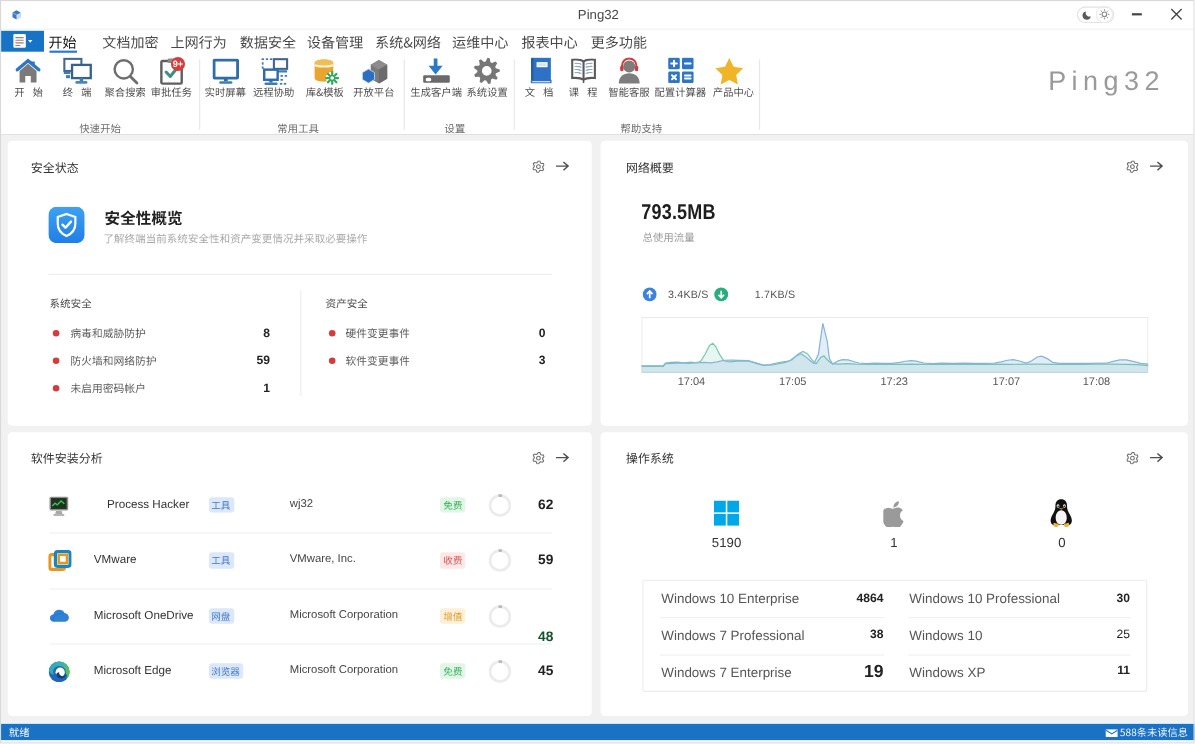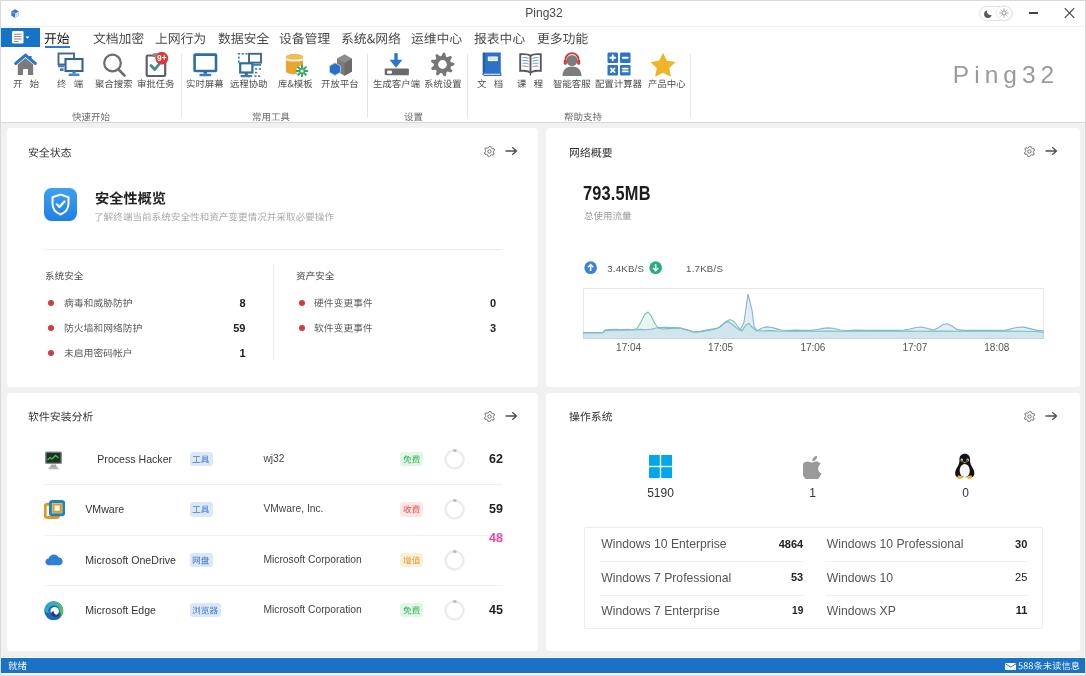--- a/index.html
+++ b/index.html
@@ -331,23 +331,23 @@
 <div class="lat" style="font-size:9.7px;color:#555;font-weight:400;line-height:11px;top:262.5px;left:686.1px;letter-spacing:0.2px;">1.7KB/S</div>
 <svg class="t" style="left:583px;top:288px" width="461" height="51" viewBox="0 0 461 51">
 <rect x="0.5" y="0.5" width="460" height="50" fill="#fff" stroke="#e8e8e8" stroke-width="1"></rect>
 <path d="M0 51 L0 45.0 L20 45.0 L22 42.6 L29 42.3 L36 42.0 L43 42.3 L49 42.0 L54 40.5 L58 34.0 L62 26.0 L65 24.0 L68 27.5 L71 34.0 L75 40.0 L80 41.0 L85 40.6 L91 40.2 L98 40.3 L105 42.5 L111 44.2 L119 43.8 L125 42.5 L131 41.5 L137 39.0 L143 33.5 L147 31.5 L151 33.5 L155 39.0 L159 42.8 L163 37.0 L166 35.5 L169 39.0 L173 42.4 L179 43.0 L187 42.6 L195 43.0 L207 43.2 L219 43.0 L232 43.3 L245 43.0 L258 43.2 L271 43.0 L284 43.2 L297 43.0 L310 43.3 L323 43.0 L336 43.2 L349 43.1 L362 43.0 L375 43.2 L388 43.0 L401 43.3 L414 43.1 L427 43.0 L440 43.3 L451 43.5 L461 44.3 L461 51 Z" fill="rgba(120,200,175,0.17)"></path>
 <polyline points="0,45.0 20,45.0 22,42.6 29,42.3 36,42.0 43,42.3 49,42.0 54,40.5 58,34.0 62,26.0 65,24.0 68,27.5 71,34.0 75,40.0 80,41.0 85,40.6 91,40.2 98,40.3 105,42.5 111,44.2 119,43.8 125,42.5 131,41.5 137,39.0 143,33.5 147,31.5 151,33.5 155,39.0 159,42.8 163,37.0 166,35.5 169,39.0 173,42.4 179,43.0 187,42.6 195,43.0 207,43.2 219,43.0 232,43.3 245,43.0 258,43.2 271,43.0 284,43.2 297,43.0 310,43.3 323,43.0 336,43.2 349,43.1 362,43.0 375,43.2 388,43.0 401,43.3 414,43.1 427,43.0 440,43.3 451,43.5 461,44.3" fill="none" stroke="#74c9ad" stroke-width="1.1"></polyline>
 <path d="M0 51 L0 44.5 L20 44.5 L22 42.0 L27 41.5 L33 41.2 L39 41.8 L45 41.3 L51 42.0 L57 41.4 L63 41.8 L69 41.0 L75 39.5 L82 39.3 L89 39.6 L97 39.9 L105 42.0 L111 43.8 L117 43.4 L123 42.0 L129 41.0 L135 40.0 L141 35.5 L145 33.5 L149 36.0 L153 39.5 L157 42.5 L161 34.0 L165 6.0 L169 22.0 L171 38.0 L174 43.0 L179 40.0 L183 38.9 L188 39.2 L193 40.6 L198 42.0 L205 42.5 L212 42.1 L220 42.4 L228 42.4 L235 41.5 L240 40.4 L245 39.9 L250 40.3 L257 42.0 L265 42.5 L273 42.1 L283 42.4 L293 42.2 L303 42.4 L313 42.4 L321 42.0 L327 41.0 L333 39.5 L338 39.0 L344 40.2 L350 42.0 L355 40.0 L360 36.5 L364 35.8 L369 38.0 L374 41.4 L380 42.4 L392 42.4 L407 42.4 L422 42.2 L429 40.5 L435 39.2 L441 39.1 L447 40.6 L454 42.4 L461 43.0 L461 51 Z" fill="rgba(125,170,215,0.21)"></path>
 <polyline points="0,44.5 20,44.5 22,42.0 27,41.5 33,41.2 39,41.8 45,41.3 51,42.0 57,41.4 63,41.8 69,41.0 75,39.5 82,39.3 89,39.6 97,39.9 105,42.0 111,43.8 117,43.4 123,42.0 129,41.0 135,40.0 141,35.5 145,33.5 149,36.0 153,39.5 157,42.5 161,34.0 165,6.0 169,22.0 171,38.0 174,43.0 179,40.0 183,38.9 188,39.2 193,40.6 198,42.0 205,42.5 212,42.1 220,42.4 228,42.4 235,41.5 240,40.4 245,39.9 250,40.3 257,42.0 265,42.5 273,42.1 283,42.4 293,42.2 303,42.4 313,42.4 321,42.0 327,41.0 333,39.5 338,39.0 344,40.2 350,42.0 355,40.0 360,36.5 364,35.8 369,38.0 374,41.4 380,42.4 392,42.4 407,42.4 422,42.2 429,40.5 435,39.2 441,39.1 447,40.6 454,42.4 461,43.0" fill="none" stroke="#85b3da" stroke-width="1.1"></polyline>
 </svg>
 <div class="lat" style="font-size:10px;color:#555;font-weight:400;line-height:12px;top:341.5px;left:628.6px;transform:translateX(-50%);">17:04</div>
 <div class="lat" style="font-size:10px;color:#555;font-weight:400;line-height:12px;top:341.5px;left:720.6px;transform:translateX(-50%);">17:05</div>
-<div class="lat" style="font-size:10px;color:#555;font-weight:400;line-height:12px;top:341.5px;left:812.9px;transform:translateX(-50%);">17:06</div>
+<div class="lat" style="font-size:10px;color:#555;font-weight:400;line-height:12px;top:341.5px;left:812.9px;transform:translateX(-50%);">17:23</div>
 <div class="lat" style="font-size:10px;color:#555;font-weight:400;line-height:12px;top:341.5px;left:904.9px;transform:translateX(-50%);margin-left:10px;">17:07</div>
-<div class="lat" style="font-size:10px;color:#555;font-weight:400;line-height:12px;top:341.5px;left:996.8px;transform:translateX(-50%);">18:08</div>
+<div class="lat" style="font-size:10px;color:#555;font-weight:400;line-height:12px;top:341.5px;left:996.8px;transform:translateX(-50%);">17:08</div>
 <svg class="t" style="left:28.4px;top:411.4px" width="65.4" height="11.6" viewBox="0 -9.59 65.4 11.55">
     <path d="M6.4 -9.2C6.2 -7.5 5.8 -5.9 5 -4.8C5.2 -4.7 5.6 -4.5 5.7 -4.4C6.1 -5 6.5 -5.8 6.7 -6.7H9.5C9.4 -6 9.2 -5.2 9.1 -4.6L9.7 -4.4C10 -5.2 10.2 -6.3 10.5 -7.4L9.9 -7.5L9.8 -7.5H6.9C7.1 -8 7.2 -8.5 7.2 -9ZM7.2 -5.7V-5.2C7.2 -3.7 7.1 -1.4 4.7 0.3C4.9 0.4 5.2 0.7 5.4 0.9C6.7 -0.1 7.4 -1.3 7.7 -2.5C8.2 -1 8.9 0.2 10 0.9C10.1 0.7 10.3 0.3 10.5 0.2C9.2 -0.5 8.4 -2.2 8 -4.2C8 -4.5 8 -4.9 8 -5.2V-5.7ZM1 -3.6C1.1 -3.7 1.5 -3.8 1.9 -3.8H3V-2.2L0.4 -1.8L0.6 -1L3 -1.4V0.8H3.8V-1.5L5.3 -1.8L5.2 -2.5L3.8 -2.3V-3.8H5.1V-4.5H3.8V-6.1H3V-4.5H1.8C2.2 -5.3 2.6 -6.2 2.9 -7.1H5.2V-7.9H3.1C3.2 -8.2 3.3 -8.6 3.4 -9L2.6 -9.1C2.6 -8.7 2.4 -8.3 2.3 -7.9H0.5V-7.1H2.1C1.8 -6.2 1.5 -5.5 1.4 -5.2C1.1 -4.7 1 -4.4 0.8 -4.3C0.9 -4.1 1 -3.8 1 -3.6Z M14.4 -3.7V-2.9H17.5V0.9H18.3V-2.9H21.3V-3.7H18.3V-6.1H20.8V-6.9H18.3V-9H17.5V-6.9H16C16.2 -7.4 16.3 -7.9 16.4 -8.4L15.6 -8.6C15.4 -7.2 14.9 -5.8 14.3 -4.9C14.5 -4.8 14.8 -4.6 15 -4.5C15.3 -4.9 15.5 -5.5 15.8 -6.1H17.5V-3.7ZM13.8 -9.1C13.2 -7.5 12.3 -5.8 11.2 -4.8C11.4 -4.6 11.6 -4.2 11.7 -4C12.1 -4.3 12.4 -4.8 12.7 -5.2V0.9H13.5V-6.5C13.9 -7.3 14.3 -8.1 14.6 -8.9Z M26.3 -9C26.5 -8.6 26.7 -8.2 26.8 -7.9H22.8V-5.7H23.6V-7.1H30.8V-5.7H31.7V-7.9H27.8C27.6 -8.3 27.4 -8.8 27.2 -9.2ZM29 -4.1C28.6 -3.2 28.1 -2.5 27.5 -1.9C26.7 -2.3 25.9 -2.5 25.2 -2.8C25.5 -3.2 25.7 -3.6 26 -4.1ZM25.1 -4.1C24.7 -3.5 24.3 -2.9 23.9 -2.4C24.8 -2.1 25.8 -1.8 26.8 -1.4C25.7 -0.7 24.4 -0.2 22.7 0.1C22.9 0.3 23.1 0.6 23.2 0.8C25 0.5 26.5 -0.1 27.6 -1C29 -0.4 30.3 0.3 31.1 0.8L31.8 0.1C30.9 -0.4 29.7 -1 28.3 -1.6C29 -2.3 29.5 -3.1 29.9 -4.1H32V-4.9H26.5C26.8 -5.4 27.1 -6 27.3 -6.5L26.4 -6.7C26.2 -6.1 25.9 -5.5 25.5 -4.9H22.6V-4.1Z M33.4 -8.1C33.9 -7.7 34.5 -7.2 34.8 -6.9L35.3 -7.4C35 -7.8 34.4 -8.2 33.9 -8.6ZM37.5 -4.1C37.6 -3.9 37.7 -3.6 37.8 -3.4H33.3V-2.7H37.1C36 -2 34.5 -1.4 33.1 -1.1C33.3 -1 33.5 -0.7 33.6 -0.5C34.2 -0.7 34.9 -0.9 35.5 -1.1V-0.4C35.5 0 35.2 0.2 35 0.3C35.1 0.4 35.2 0.7 35.2 0.9C35.5 0.8 35.9 0.7 39 0C39 -0.2 39 -0.5 39 -0.7L36.3 -0.1V-1.5C37 -1.9 37.6 -2.3 38.1 -2.7C39 -0.9 40.5 0.3 42.7 0.8C42.8 0.6 43 0.3 43.2 0.1C42.2 -0.1 41.2 -0.4 40.5 -1C41.1 -1.3 41.9 -1.7 42.4 -2.1L41.8 -2.5C41.4 -2.1 40.6 -1.7 40 -1.4C39.5 -1.7 39.2 -2.2 38.9 -2.7H43V-3.4H38.8C38.7 -3.7 38.5 -4 38.3 -4.3ZM39.5 -9.2V-7.7H36.9V-6.9H39.5V-5.2H37.2V-4.5H42.7V-5.2H40.3V-6.9H42.9V-7.7H40.3V-9.2ZM33.1 -5.3 33.4 -4.6 35.7 -5.7V-4H36.4V-9.2H35.7V-6.4C34.7 -6 33.8 -5.5 33.1 -5.3Z M50.9 -9 50.2 -8.7C51 -7 52.3 -5.3 53.4 -4.3C53.6 -4.5 53.9 -4.8 54.1 -5C52.9 -5.8 51.6 -7.5 50.9 -9ZM47.1 -8.9C46.5 -7.3 45.4 -5.8 44.1 -4.8C44.3 -4.7 44.6 -4.3 44.8 -4.2C45.1 -4.4 45.4 -4.7 45.6 -5V-4.2H47.7C47.5 -2.4 46.9 -0.6 44.3 0.2C44.5 0.4 44.7 0.7 44.8 0.9C47.6 -0.1 48.3 -2.1 48.6 -4.2H51.6C51.4 -1.5 51.3 -0.4 51 -0.2C50.9 -0 50.8 -0 50.5 -0C50.3 -0 49.6 -0 48.9 -0.1C49.1 0.1 49.2 0.5 49.2 0.7C49.9 0.8 50.5 0.8 50.9 0.8C51.3 0.7 51.5 0.6 51.8 0.4C52.1 -0.1 52.3 -1.3 52.4 -4.6C52.5 -4.8 52.5 -5 52.5 -5H45.7C46.6 -6 47.4 -7.3 48 -8.7Z M59.8 -8V-4.6C59.8 -3.1 59.7 -1 58.7 0.4C58.9 0.5 59.2 0.7 59.3 0.9C60.4 -0.7 60.5 -3 60.5 -4.6V-4.6H62.5V0.9H63.3V-4.6H64.9V-5.4H60.5V-7.4C61.8 -7.6 63.3 -8 64.3 -8.4L63.6 -9C62.7 -8.6 61.1 -8.2 59.8 -8ZM56.8 -9.2V-6.8H55.1V-6H56.7C56.3 -4.5 55.6 -2.8 54.8 -1.9C55 -1.7 55.2 -1.4 55.3 -1.2C55.8 -1.9 56.4 -3.1 56.8 -4.3V0.9H57.6V-4.4C57.9 -3.9 58.4 -3.2 58.6 -2.8L59.1 -3.5C58.9 -3.8 58 -5 57.6 -5.5V-6H59.2V-6.8H57.6V-9.2Z" fill="#333"></path>
   </svg>
 <svg class="t" style="left:484px;top:410.5px" width="11" height="11" viewBox="0 0 11 11">
     <path d="M10.2 8.0 9.3 9.2 7.5 8.8 6.6 9.2 5.6 10.8 4.2 10.7 3.6 8.9 2.8 8.3 1.0 8.3 0.4 7.0 1.6 5.6 1.7 4.6 0.8 3.0 1.7 1.8 3.5 2.2 4.4 1.8 5.4 0.2 6.8 0.3 7.4 2.1 8.2 2.7 10.0 2.7 10.6 4.0 9.4 5.4 9.3 6.4Z M7.2 5.5 A1.7 1.7 0 1 0 3.8 5.5 A1.7 1.7 0 1 0 7.2 5.5Z" fill="none" stroke="#6e6e6e" stroke-width="1" fill-rule="evenodd"></path>
   </svg>
 <svg class="t" style="left:505px;top:410.0px" width="13" height="12" viewBox="0 0 13 12">
     <path d="M0.5 6H11M7.2 2.2 11.5 6 7.2 9.8" fill="none" stroke="#4f4f4f" stroke-width="1.3"></path>
   </svg>
 <div class="lat" style="font-size:10.6px;color:#333;font-weight:400;line-height:13px;top:452.7px;left:85.3px;margin-left:12px;">Process Hacker</div>
@@ -389,21 +389,21 @@
   </svg>
 <div class="lat" style="font-size:10.3px;color:#444;font-weight:400;line-height:12px;top:554.0px;left:263.4px;">Microsoft Corporation</div>
 <div class="abs" style="left:400.3px;top:552.8px;width:22.3px;height:14.4px;background:#fcf0d8;border-radius:3px"></div>
 <svg class="t" style="left:402.8px;top:555.5px" width="17.4" height="9.2" viewBox="0 -7.66 17.4 9.22">
     <path d="M4.1 -5.2C4.3 -4.8 4.6 -4.3 4.6 -3.9L5 -4.1C5 -4.4 4.7 -5 4.4 -5.3ZM6.7 -5.3C6.5 -5 6.2 -4.4 6 -4.1L6.4 -3.9C6.6 -4.2 6.9 -4.7 7.1 -5.2ZM0.4 -1.1 0.6 -0.5C1.3 -0.8 2.2 -1.1 3 -1.4L2.9 -2L2 -1.7V-4.6H2.9V-5.2H2V-7.2H1.4V-5.2H0.5V-4.6H1.4V-1.5ZM3.8 -7.1C4.1 -6.7 4.3 -6.3 4.5 -6L5 -6.3C4.9 -6.6 4.6 -7 4.4 -7.3ZM3.2 -6V-3.2H7.9V-6H6.7C6.9 -6.4 7.2 -6.7 7.4 -7.1L6.8 -7.3C6.6 -6.9 6.3 -6.4 6 -6ZM3.8 -5.6H5.3V-3.6H3.8ZM5.8 -5.6H7.3V-3.6H5.8ZM4.3 -0.9H6.9V-0.3H4.3ZM4.3 -1.4V-2.1H6.9V-1.4ZM3.7 -2.6V0.7H4.3V0.3H6.9V0.7H7.5V-2.6Z M13.9 -7.3C13.9 -7 13.8 -6.7 13.8 -6.4H11.6V-5.8H13.7C13.6 -5.5 13.6 -5.3 13.5 -5H12V-0.1H11.2V0.4H17V-0.1H16.3V-5H14.1C14.2 -5.3 14.3 -5.5 14.3 -5.8H16.8V-6.4H14.5L14.6 -7.3ZM12.6 -0.1V-0.8H15.7V-0.1ZM12.6 -3.3H15.7V-2.5H12.6ZM12.6 -3.8V-4.5H15.7V-3.8ZM12.6 -2.1H15.7V-1.3H12.6ZM11 -7.3C10.5 -6 9.8 -4.7 9 -3.8C9.1 -3.7 9.3 -3.3 9.3 -3.2C9.6 -3.5 9.8 -3.8 10.1 -4.1V0.7H10.7V-5.1C11 -5.8 11.3 -6.4 11.6 -7.1Z" fill="#dc9b28"></path>
   </svg>
 <svg class="t" style="left:444.4px;top:549.6px" width="21" height="21" viewBox="0 0 21 21">
     <circle cx="10.5" cy="10.5" r="9" fill="none" stroke="#ececec" stroke-width="2.5"></circle>
     <path d="M9.2 1.6A9 9 0 0 1 12.4 1.7" fill="none" stroke="#b9b9b9" stroke-width="2.5"></path>
   </svg>
-<div class="lat" style="font-size:12.5px;color:#ec4899;font-weight:700;line-height:15px;top:531px;right:583px;">48</div>
+<div class="lat" style="font-size:12.5px;color:#14532d;font-weight:700;line-height:15px;top:572px;right:583px;">48</div>
 <div class="abs" style="left:45px;top:585.0px;width:457px;height:1px;background:#f0f0f0"></div>
 <div class="lat" style="font-size:10.6px;color:#333;font-weight:400;line-height:13px;top:603.7px;left:85.3px;">Microsoft Edge</div>
 <div class="abs" style="left:189.5px;top:603.0px;width:31px;height:14.4px;background:#dce8fa;border-radius:3px"></div>
 <svg class="t" style="left:191.9px;top:605.7px" width="26.1" height="9.2" viewBox="0 -7.66 26.1 9.22">
     <path d="M6 -6.4V-1.2H6.5V-6.4ZM7.4 -7.3V-0C7.4 0.1 7.4 0.1 7.2 0.1C7.1 0.1 6.8 0.1 6.4 0.1C6.5 0.3 6.5 0.5 6.6 0.7C7.1 0.7 7.5 0.7 7.7 0.6C7.9 0.5 8 0.3 8 -0V-7.3ZM0.7 -6.7C1.1 -6.4 1.6 -5.9 1.8 -5.5L2.3 -5.9C2 -6.2 1.6 -6.7 1.2 -7.1ZM0.4 -4.4C0.8 -4.1 1.3 -3.6 1.6 -3.3L2 -3.7C1.7 -4 1.2 -4.4 0.8 -4.7ZM0.5 0.1 1.1 0.4C1.5 -0.3 1.9 -1.3 2.2 -2.2L1.7 -2.5C1.4 -1.6 0.9 -0.6 0.5 0.1ZM2.6 -4.2C3 -3.7 3.4 -3.1 3.8 -2.5C3.4 -1.4 2.8 -0.6 2.1 0.1C2.2 0.2 2.4 0.4 2.5 0.5C3.2 -0.1 3.7 -0.9 4.1 -1.8C4.5 -1.3 4.7 -0.7 4.9 -0.3L5.4 -0.7C5.2 -1.2 4.9 -1.9 4.4 -2.5C4.7 -3.3 4.9 -4.2 5 -5.2H5.6V-5.8H2.4V-5.2H4.4C4.3 -4.5 4.2 -3.8 4 -3.2C3.7 -3.7 3.4 -4.1 3.1 -4.5ZM3.3 -7C3.5 -6.6 3.8 -6.1 3.9 -5.8L4.5 -6.1C4.3 -6.4 4.1 -6.9 3.8 -7.2Z M14.3 -5.4C14.7 -5 15.2 -4.4 15.5 -4L16 -4.3C15.8 -4.7 15.3 -5.3 14.9 -5.7ZM9.7 -6.8V-4.4H10.3V-6.8ZM11.5 -7.2V-4.1H12.2V-7.2ZM13.3 -1.6V-0.2C13.3 0.4 13.5 0.6 14.4 0.6C14.5 0.6 15.7 0.6 15.9 0.6C16.6 0.6 16.8 0.3 16.9 -0.7C16.7 -0.7 16.4 -0.8 16.3 -0.9C16.2 -0.1 16.2 0 15.8 0C15.6 0 14.6 0 14.4 0C14 0 13.9 -0 13.9 -0.2V-1.6ZM12.7 -2.8V-2.2C12.7 -1.5 12.4 -0.5 9.3 0.2C9.4 0.3 9.6 0.6 9.7 0.7C13 -0.1 13.4 -1.2 13.4 -2.1V-2.8ZM10.4 -3.8V-1.1H11V-3.2H15.1V-1.1H15.8V-3.8ZM13.8 -7.3C13.6 -6.3 13.2 -5.4 12.6 -4.7C12.8 -4.6 13.1 -4.5 13.2 -4.4C13.5 -4.8 13.7 -5.3 14 -5.8H16.8V-6.4H14.2C14.3 -6.7 14.4 -6.9 14.4 -7.2Z M19.1 -6.4H20.6V-5.1H19.1ZM22.8 -6.4H24.4V-5.1H22.8ZM22.7 -4.2C23.1 -4.1 23.5 -3.9 23.8 -3.7H21.3C21.5 -3.9 21.7 -4.2 21.8 -4.5L21.2 -4.6V-6.9H18.5V-4.6H21.1C21 -4.3 20.8 -3.9 20.6 -3.7H17.9V-3.1H20C19.4 -2.5 18.6 -2.1 17.7 -1.7C17.8 -1.6 18 -1.4 18 -1.2L18.5 -1.4V0.7H19.1V0.4H20.6V0.6H21.2V-2H19.5C20.1 -2.3 20.5 -2.7 20.8 -3.1H22.5C22.8 -2.7 23.3 -2.3 23.8 -2H22.2V0.7H22.8V0.4H24.4V0.6H25V-1.4L25.4 -1.3C25.5 -1.4 25.7 -1.7 25.9 -1.8C24.9 -2 23.9 -2.5 23.3 -3.1H25.7V-3.7H24.1L24.4 -3.9C24.1 -4.1 23.5 -4.4 23.1 -4.6ZM22.2 -6.9V-4.6H25V-6.9ZM19.1 -0.1V-1.4H20.6V-0.1ZM22.8 -0.1V-1.4H24.4V-0.1Z" fill="#3e78c9"></path>
   </svg>
 <div class="lat" style="font-size:10.3px;color:#444;font-weight:400;line-height:12px;top:604.2px;left:263.4px;">Microsoft Corporation</div>
 <div class="abs" style="left:400.3px;top:603.0px;width:22.3px;height:14.4px;background:#e2f6e8;border-radius:3px"></div>
 <svg class="t" style="left:402.8px;top:605.7px" width="17.4" height="9.2" viewBox="0 -7.66 17.4 9.22">
     <path d="M2.9 -7.3C2.4 -6.5 1.5 -5.4 0.4 -4.6C0.5 -4.5 0.7 -4.3 0.8 -4.1C1 -4.2 1.2 -4.4 1.3 -4.5V-2.4H3.7C3.3 -1.3 2.4 -0.4 0.5 0.1C0.6 0.2 0.8 0.4 0.8 0.6C3 0 3.9 -1 4.4 -2.4H4.8V-0.4C4.8 0.3 5 0.5 5.8 0.5C6 0.5 7.1 0.5 7.3 0.5C8 0.5 8.2 0.2 8.3 -1C8.1 -1.1 7.9 -1.2 7.7 -1.3C7.7 -0.2 7.6 -0.1 7.2 -0.1C7 -0.1 6.1 -0.1 5.9 -0.1C5.5 -0.1 5.4 -0.1 5.4 -0.4V-2.4H7.6V-5.1H5.1C5.4 -5.5 5.7 -6 6 -6.4L5.5 -6.7L5.4 -6.6H3.3C3.4 -6.8 3.5 -7 3.6 -7.2ZM2 -5.1C2.3 -5.4 2.6 -5.8 2.9 -6.1H5C4.8 -5.8 4.6 -5.4 4.3 -5.1ZM2 -4.5H4.1C4 -4 4 -3.5 3.9 -3H2ZM4.7 -4.5H7V-3H4.5C4.6 -3.5 4.7 -4 4.7 -4.5Z M12.8 -2C12.5 -0.7 11.8 -0.1 9.1 0.1C9.2 0.3 9.3 0.5 9.4 0.7C12.3 0.3 13.1 -0.4 13.5 -2ZM13.2 -0.5C14.3 -0.2 15.8 0.3 16.6 0.7L16.9 0.2C16.1 -0.2 14.7 -0.7 13.6 -0.9ZM11.8 -5.2C11.8 -5 11.7 -4.7 11.6 -4.5H10.4L10.5 -5.2ZM12.4 -5.2H13.8V-4.5H12.3C12.3 -4.7 12.4 -5 12.4 -5.2ZM10 -5.6C9.9 -5.1 9.8 -4.5 9.7 -4.1H11.3C10.9 -3.7 10.3 -3.3 9.2 -3.1C9.3 -3 9.5 -2.7 9.5 -2.6C9.8 -2.7 10.1 -2.7 10.3 -2.8V-0.5H11V-2.4H15.2V-0.6H15.8V-2.9H10.6C11.4 -3.2 11.8 -3.6 12.1 -4.1H13.8V-3.1H14.4V-4.1H16.2C16.1 -3.8 16.1 -3.7 16 -3.6C16 -3.6 15.9 -3.6 15.8 -3.6C15.7 -3.6 15.5 -3.6 15.2 -3.6C15.3 -3.5 15.3 -3.3 15.4 -3.2C15.7 -3.2 16 -3.2 16.1 -3.2C16.3 -3.2 16.4 -3.2 16.5 -3.3C16.7 -3.5 16.7 -3.7 16.8 -4.3C16.8 -4.4 16.8 -4.5 16.8 -4.5H14.4V-5.2H16.3V-6.8H14.4V-7.3H13.8V-6.8H12.4V-7.3H11.8V-6.8H9.6V-6.3H11.8V-5.7L10.2 -5.6ZM12.4 -6.3H13.8V-5.7H12.4ZM14.4 -6.3H15.7V-5.7H14.4Z" fill="#2fae52"></path>
@@ -479,27 +479,27 @@
   </svg>
 <div class="lat" style="font-size:12px;color:#333;font-weight:400;line-height:14px;top:485.5px;left:965.5px;transform:translateX(-50%);">0</div>
 <div class="abs" style="left:583.5px;top:526.5px;width:459.5px;height:102px;border:1px solid #ececec;border-radius:2px"></div>
 <div class="lat" style="font-size:12.2px;color:#555;font-weight:400;line-height:14px;top:537.0px;left:601.2px;">Windows 10 Enterprise</div>
 <div class="lat" style="font-size:11px;color:#222;font-weight:700;line-height:13px;top:537.5px;right:282.79999999999995px;">4864</div>
 <div class="lat" style="font-size:12.2px;color:#555;font-weight:400;line-height:14px;top:537.0px;left:826.7px;">Windows 10 Professional</div>
 <div class="lat" style="font-size:11px;color:#222;font-weight:700;line-height:13px;top:537.5px;right:58.700000000000045px;">30</div>
 <div class="abs" style="left:600px;top:561px;width:204px;height:1px;background:#f0f0f0"></div>
 <div class="abs" style="left:826px;top:561px;width:202px;height:1px;background:#f0f0f0"></div>
 <div class="lat" style="font-size:12.2px;color:#555;font-weight:400;line-height:14px;top:570.5px;left:601.2px;">Windows 7 Professional</div>
-<div class="lat" style="font-size:11px;color:#222;font-weight:700;line-height:13px;top:571.0px;right:282.79999999999995px;">53</div>
+<div class="lat" style="font-size:11px;color:#222;font-weight:700;line-height:13px;top:571.0px;right:282.79999999999995px;">38</div>
 <div class="lat" style="font-size:12.2px;color:#555;font-weight:400;line-height:14px;top:570.5px;left:826.7px;">Windows 10</div>
 <div class="lat" style="font-size:11px;color:#222;font-weight:400;line-height:13px;top:571.0px;right:58.700000000000045px;">25</div>
 <div class="abs" style="left:600px;top:594.5px;width:204px;height:1px;background:#f0f0f0"></div>
 <div class="abs" style="left:826px;top:594.5px;width:202px;height:1px;background:#f0f0f0"></div>
 <div class="lat" style="font-size:12.2px;color:#555;font-weight:400;line-height:14px;top:603.5px;left:601.2px;">Windows 7 Enterprise</div>
-<div class="lat" style="font-size:10px;color:#222;font-weight:700;line-height:13px;top:604.0px;right:282.79999999999995px;margin-left:24px;">19</div>
+<div class="lat" style="font-size:16px;color:#222;font-weight:700;line-height:13px;top:604.0px;right:282.79999999999995px;margin-left:24px;">19</div>
 <div class="lat" style="font-size:12.2px;color:#555;font-weight:400;line-height:14px;top:603.5px;left:826.7px;">Windows XP</div>
 <div class="lat" style="font-size:11px;color:#222;font-weight:700;line-height:13px;top:604.0px;right:58.700000000000045px;">11</div>
 <div class="abs" style="left:0;top:657.5px;width:1086px;height:15.8px;background:#1b72c4"></div>
 <svg class="t" style="left:8.0px;top:660.6px" width="19.0" height="10.1" viewBox="0 -8.36 19.0 10.07">
     <path d="M1.7 -4.8H3.8V-3.7H1.7ZM6.8 -4.1V-0.5C6.8 0.1 6.9 0.3 7.1 0.4C7.2 0.5 7.5 0.5 7.7 0.5C7.8 0.5 8.1 0.5 8.3 0.5C8.4 0.5 8.7 0.5 8.8 0.4C9 0.4 9.1 0.3 9.1 0.1C9.2 -0.1 9.2 -0.6 9.2 -1.1C9 -1.1 8.8 -1.2 8.7 -1.4C8.7 -0.9 8.6 -0.5 8.6 -0.3C8.6 -0.2 8.5 -0.1 8.5 -0.1C8.4 -0 8.3 -0 8.2 -0C8.1 -0 7.9 -0 7.8 -0C7.7 -0 7.6 -0 7.6 -0.1C7.5 -0.1 7.5 -0.2 7.5 -0.4V-4.1ZM1.3 -2.6C1.2 -1.8 0.9 -1 0.5 -0.5C0.6 -0.4 0.9 -0.2 1 -0.1C1.4 -0.7 1.7 -1.6 1.9 -2.5ZM3.5 -2.5C3.8 -2 4.1 -1.2 4.2 -0.8L4.7 -1C4.6 -1.5 4.3 -2.2 4 -2.7ZM7.3 -7.3C7.7 -6.8 8.1 -6.2 8.3 -5.8L8.8 -6.2C8.6 -6.5 8.2 -7.1 7.8 -7.5ZM1 -5.4V-3.1H2.5V-0C2.5 0.1 2.4 0.1 2.3 0.1C2.2 0.1 1.9 0.1 1.6 0.1C1.7 0.3 1.8 0.5 1.8 0.7C2.3 0.7 2.6 0.7 2.8 0.6C3 0.5 3.1 0.3 3.1 0V-3.1H4.5V-5.4ZM2.1 -7.8C2.3 -7.5 2.4 -7.1 2.5 -6.8H0.5V-6.2H4.9V-6.8H3.3C3.2 -7.2 3 -7.6 2.8 -8ZM6.3 -8C6.3 -7.2 6.3 -6.4 6.2 -5.5H4.9V-4.9H6.2C6 -2.9 5.5 -0.9 4.2 0.3C4.3 0.4 4.6 0.6 4.7 0.8C6.1 -0.6 6.6 -2.7 6.8 -4.9H9.1V-5.5H6.9C6.9 -6.4 6.9 -7.2 6.9 -8Z M9.9 -0.5 10.1 0.2C10.9 -0 12.1 -0.3 13.2 -0.6L13.1 -1.2C11.9 -0.9 10.7 -0.7 9.9 -0.5ZM17.7 -7.5C17.5 -7.1 17.3 -6.7 17.1 -6.3V-6.8H15.8V-8H15.1V-6.8H13.6V-6.2H15.1V-5H13.1V-4.4H15.4C14.6 -3.7 13.8 -3.1 12.9 -2.7C13 -2.6 13.2 -2.3 13.3 -2.1C13.6 -2.3 13.9 -2.5 14.2 -2.7V0.7H14.9V0.3H17.3V0.7H18V-3.4H15.3C15.7 -3.7 16 -4 16.3 -4.4H18.6V-5H16.9C17.5 -5.7 18 -6.4 18.4 -7.3ZM15.8 -6.2H17C16.7 -5.8 16.4 -5.4 16.1 -5H15.8ZM14.9 -1.3H17.3V-0.3H14.9ZM14.9 -1.8V-2.8H17.3V-1.8ZM10.1 -4C10.2 -4.1 10.4 -4.1 11.7 -4.3C11.2 -3.7 10.8 -3.2 10.7 -3C10.4 -2.6 10.1 -2.4 9.9 -2.3C10 -2.2 10.1 -1.9 10.2 -1.7C10.3 -1.8 10.6 -1.9 12.8 -2.4C12.8 -2.5 12.8 -2.8 12.8 -3L11.1 -2.7C11.9 -3.5 12.6 -4.6 13.2 -5.6L12.6 -5.9C12.5 -5.6 12.3 -5.2 12 -4.9L10.8 -4.8C11.3 -5.6 11.9 -6.6 12.3 -7.7L11.6 -8C11.3 -6.8 10.6 -5.6 10.4 -5.3C10.2 -4.9 10 -4.7 9.9 -4.7C9.9 -4.5 10.1 -4.2 10.1 -4Z" fill="#fff"></path>
   </svg>
 <svg class="t" style="left:1004.8px;top:662.6px" width="11.5" height="7" viewBox="0 0 11.5 7">
 <rect width="11.5" height="7" rx="0.8" fill="#fff"></rect>
     <path d="M0.5 0.8 5.75 4.2 11 0.8" fill="none" stroke="#1b72c4" stroke-width="1"></path>
   </svg>

